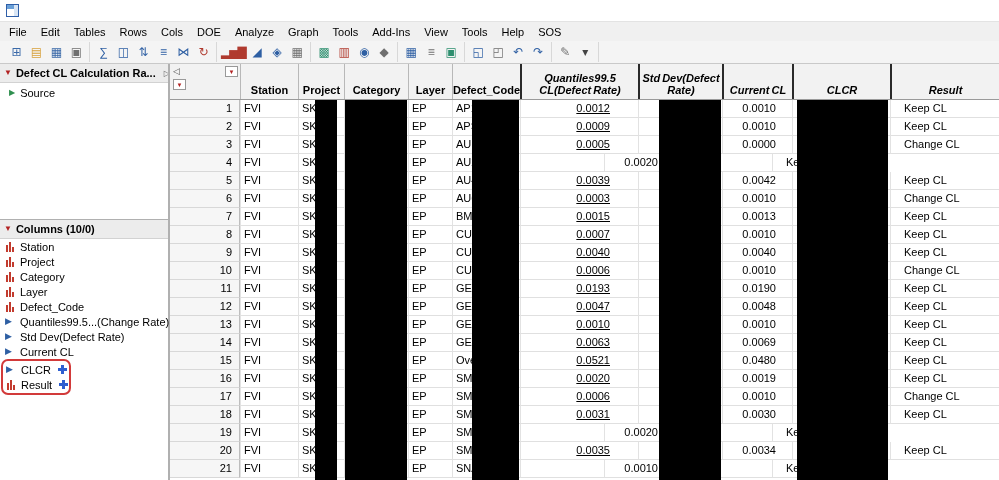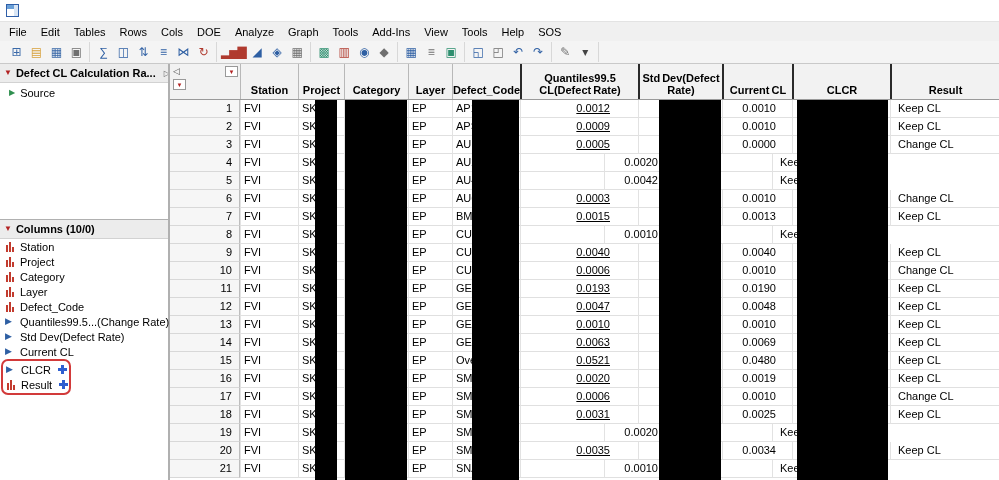--- a/index.html
+++ b/index.html
@@ -53,40 +53,40 @@
   .annotation-box { border: 2px solid #d23a3a; border-radius: 7px; width: 70px; margin-left: 1px; padding: 1px 0; }
   .annotation-box .col-item { padding-left: 3px; }
 
   
   .grid { position: relative; width: 829px; height: 416px; overflow: hidden; background: #fff; }
   .thead { display: flex; height: 36px; background: #f2f2f2; border-bottom: 1px solid #9a9a9a; }
   .th { display: flex; align-items: flex-end; justify-content: center; text-align: center;
     font-weight: bold; padding-bottom: 3px; line-height: 12px; overflow: hidden;
     border-left: 1px solid #b8b8b8; word-spacing: -1px; }
   .th.corner { border-left: none; position: relative; }
-  .th.dark { border-left: 2px solid #2a2a2a; }
+  .th.dark { border-left: 2px solid #2a2a2a; font-style: italic; }
   .tr { display: flex; height: 18px; }
   .td { border-left: 1px solid #e2e2e2; border-bottom: 1px solid #e0e0e0;
     padding: 2px 3px; overflow: hidden; white-space: nowrap; }
   .c-rownum  { width: 70px; }
   .c-station { width: 58px; }
   .c-project { width: 46px; }
   .c-category{ width: 64px; }
   .c-layer   { width: 44px; }
   .c-defect  { width: 68px; }
   .c-quant   { width: 118px; }
   .c-stddev  { width: 84px; }
   .c-currcl  { width: 70px; }
   .c-clcr    { width: 98px; }
   .c-result  { width: 109px; }
   .td.c-rownum { background: #f6f6f6; text-align: right; padding-right: 7px;
     border-left: none; border-right: 1px solid #bdbdbd; border-bottom: 1px solid #d8d8d8; }
   .td.c-quant  { text-align: right; padding-right: 28px; text-decoration: underline; }
   .td.c-currcl { text-align: right; padding-right: 16px; }
-  .td.c-result { padding-left: 7px; }
+  .td.c-result { padding-left: 13px; }
 
   .collapse-left { position: absolute; top: 1px; left: 3px; color: #555; font-size: 9px; }
   .corner-dd { position: absolute; width: 13px; height: 11px; background: #fff; border: 1px solid #999;
     color: #b22222; font-size: 6px; display: flex; align-items: center; justify-content: center; line-height: 1; }
   .dd-cols { top: 2px; right: 2px; }
   .dd-rows { top: 15px; left: 3px; }
 
   .redact { position: absolute; top: 36px; height: 380px; background: #000; }
   #red-project  { left: 145px; width: 22px; }
   #red-category { left: 175px; width: 62px; }
@@ -301,20 +301,21 @@
           <div class="td c-clcr"></div>
           <div class="td c-result">Keep CL</div>
         </div>
         <div class="tr">
           <div class="td c-rownum">5</div>
           <div class="td c-station">FVI</div>
           <div class="td c-project">SK</div>
           <div class="td c-category"></div>
           <div class="td c-layer">EP</div>
           <div class="td c-defect">AU4</div>
+          <div class="td c-quant">0.0039</div>
           <div class="td c-stddev"></div>
           <div class="td c-currcl">0.0042</div>
           <div class="td c-clcr"></div>
           <div class="td c-result">Keep CL</div>
         </div>
         <div class="tr">
           <div class="td c-rownum">6</div>
           <div class="td c-station">FVI</div>
           <div class="td c-project">SK</div>
           <div class="td c-category"></div>
@@ -339,20 +340,21 @@
           <div class="td c-clcr"></div>
           <div class="td c-result">Keep CL</div>
         </div>
         <div class="tr">
           <div class="td c-rownum">8</div>
           <div class="td c-station">FVI</div>
           <div class="td c-project">SK</div>
           <div class="td c-category"></div>
           <div class="td c-layer">EP</div>
           <div class="td c-defect">CU1</div>
+          <div class="td c-quant">0.0007</div>
           <div class="td c-stddev"></div>
           <div class="td c-currcl">0.0010</div>
           <div class="td c-clcr"></div>
           <div class="td c-result">Keep CL</div>
         </div>
         <div class="tr">
           <div class="td c-rownum">9</div>
           <div class="td c-station">FVI</div>
           <div class="td c-project">SK</div>
           <div class="td c-category"></div>
@@ -470,21 +472,21 @@
         </div>
         <div class="tr">
           <div class="td c-rownum">18</div>
           <div class="td c-station">FVI</div>
           <div class="td c-project">SK</div>
           <div class="td c-category"></div>
           <div class="td c-layer">EP</div>
           <div class="td c-defect">SM</div>
           <div class="td c-quant">0.0031</div>
           <div class="td c-stddev"></div>
-          <div class="td c-currcl">0.0025</div>
+          <div class="td c-currcl">0.0030</div>
           <div class="td c-clcr"></div>
           <div class="td c-result">Keep CL</div>
         </div>
         <div class="tr">
           <div class="td c-rownum">19</div>
           <div class="td c-station">FVI</div>
           <div class="td c-project">SK</div>
           <div class="td c-category"></div>
           <div class="td c-layer">EP</div>
           <div class="td c-defect">SM</div>

